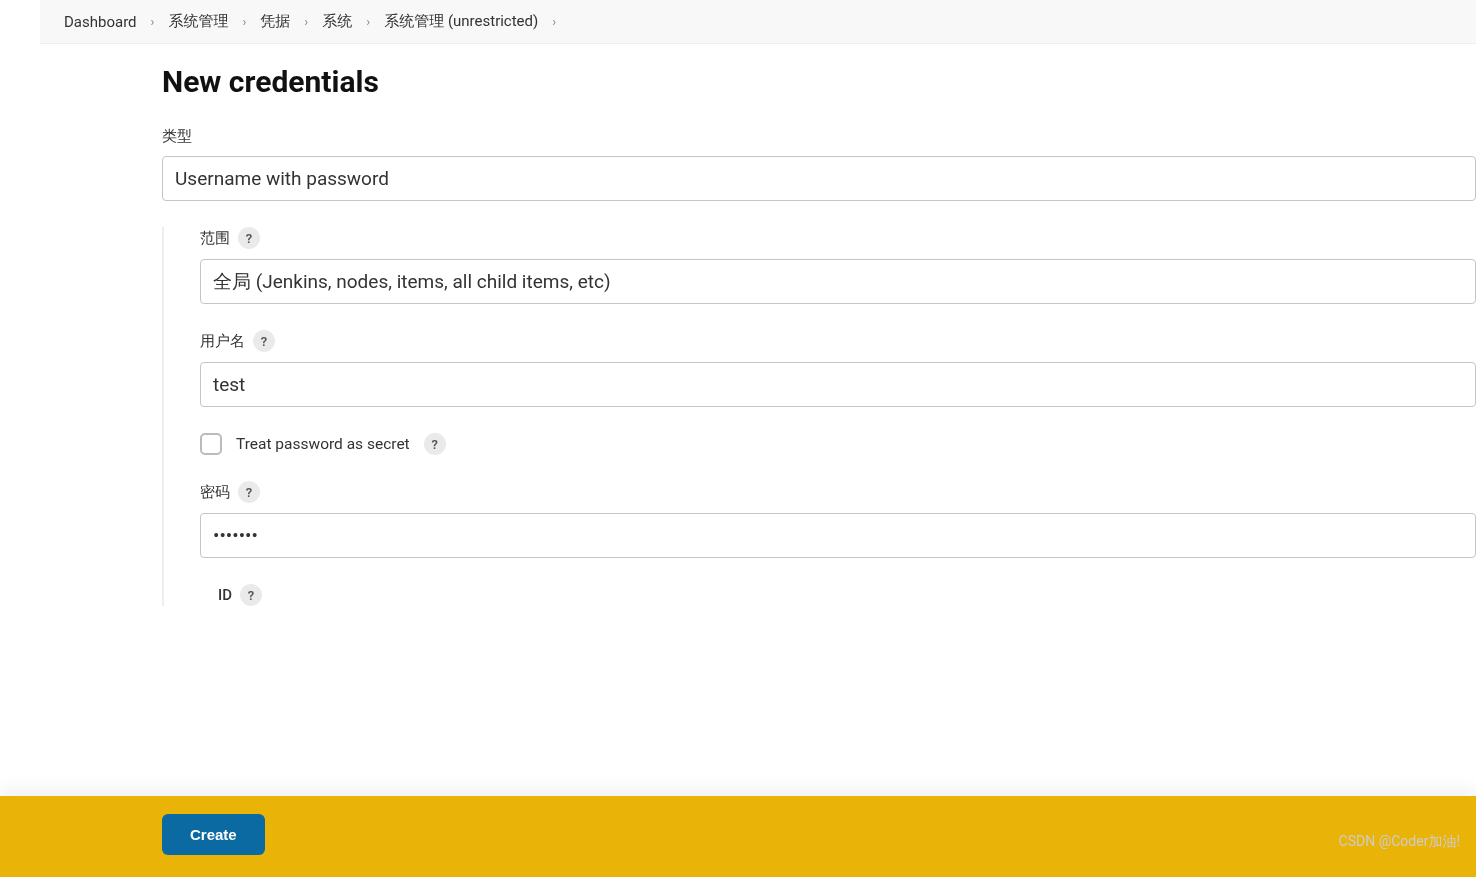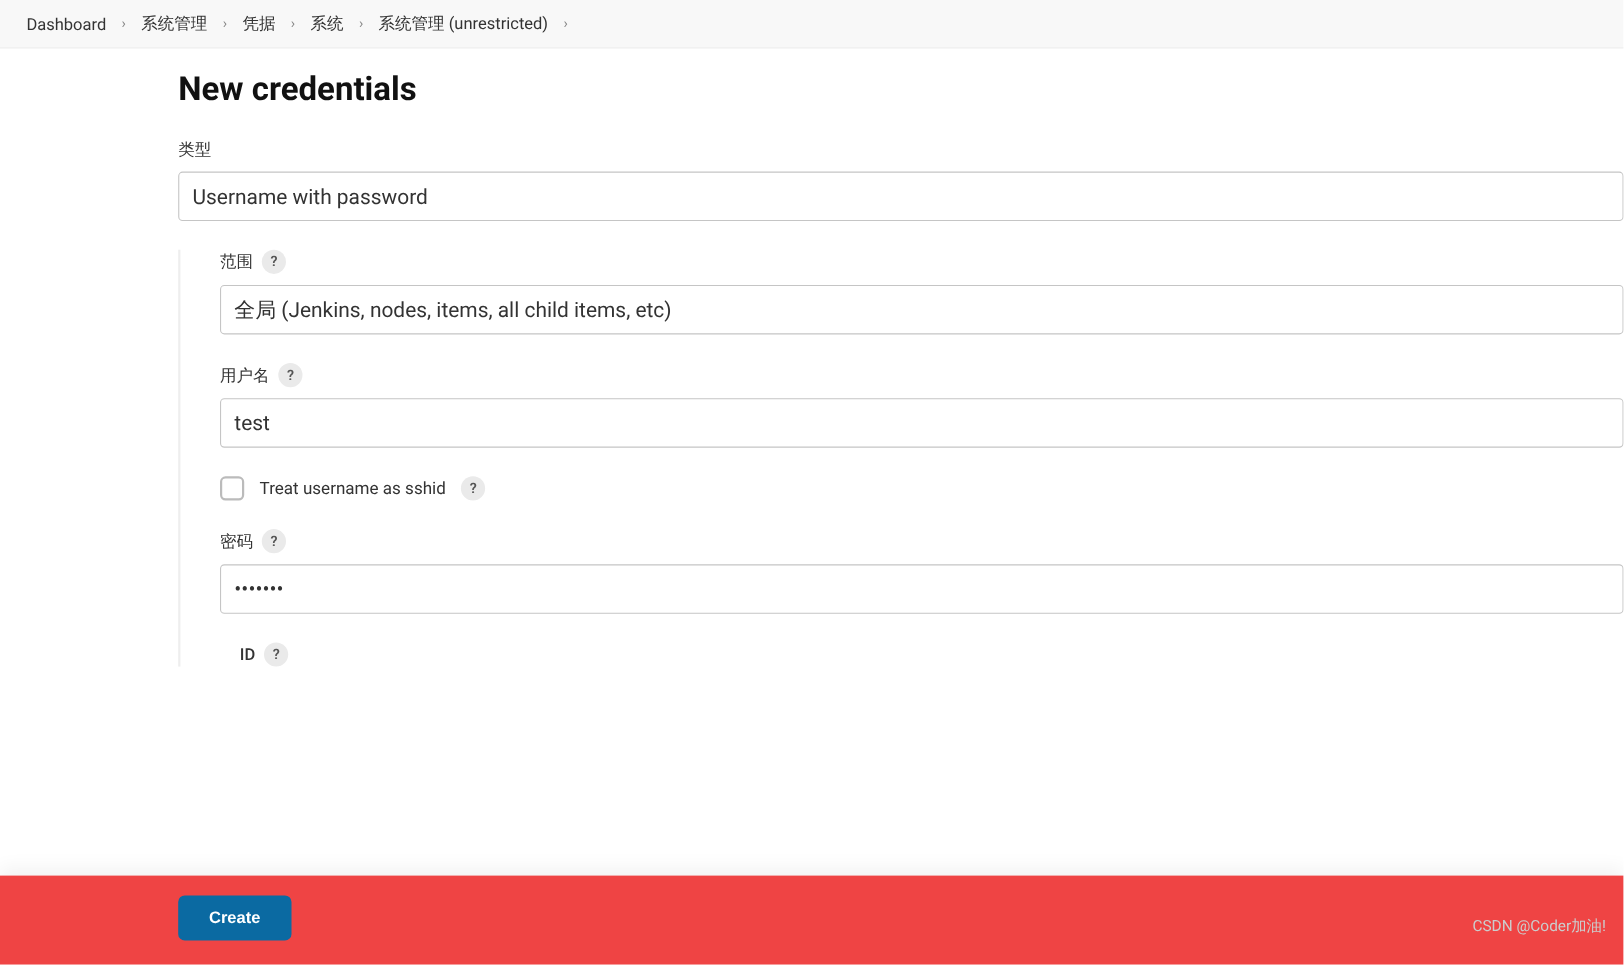--- a/index.html
+++ b/index.html
@@ -15,20 +15,21 @@
 
   
   .breadcrumb {
     background: #f8f8f8;
     padding: 12px 24px;
     display: flex;
     align-items: center;
     gap: 14px;
     font-size: 15px;
     border-bottom: 1px solid #eee;
+    margin-left: 40px;
   }
   .breadcrumb a {
     color: #333;
     text-decoration: none;
     cursor: pointer;
   }
   .breadcrumb .chev {
     color: #888;
     font-size: 13px;
   }
@@ -110,21 +111,21 @@
   .chk:checked { background: #0b6aa2; border-color: #0b6aa2; }
   .chk-label { font-size: 15.5px; color: #333; }
 
   
   .footer {
     position: absolute;
     left: 0;
     right: 0;
     bottom: 0;
     padding: 18px 0 22px 162px;
-    background: #ef4444;
+    background: #eab308;
     box-shadow: 0 -8px 16px rgba(0,0,0,0.05);
   }
   .btn-primary {
     background: #0b6aa2;
     color: #fff;
     font-size: 15px;
     font-weight: 600;
     padding: 12px 28px;
     border: none;
     border-radius: 6px;
@@ -188,21 +189,21 @@
     <div class="form-group">
       <div class="form-label">
         <span>用户名</span>
         <span class="help-icon">?</span>
       </div>
       <input class="text-input" type="text" value="test" style="">
     </div>
 
     <div class="checkbox-row">
       <input type="checkbox" class="chk" style="">
-      <span class="chk-label">Treat username as sshid</span>
+      <span class="chk-label">Treat password as secret</span>
       <span class="help-icon">?</span>
     </div>
 
     <div class="form-group">
       <div class="form-label">
         <span>密码</span>
         <span class="help-icon">?</span>
       </div>
       <input class="text-input" type="text" value="•••••••" style="">
     </div>

